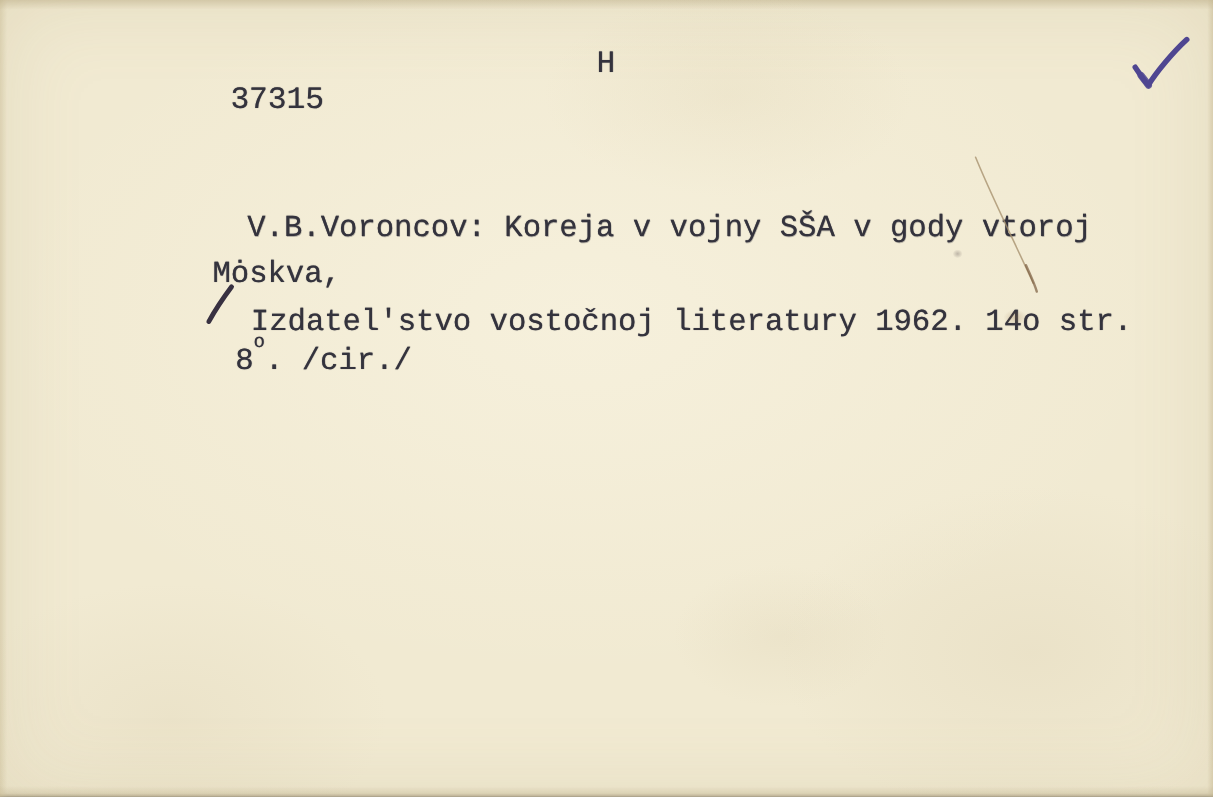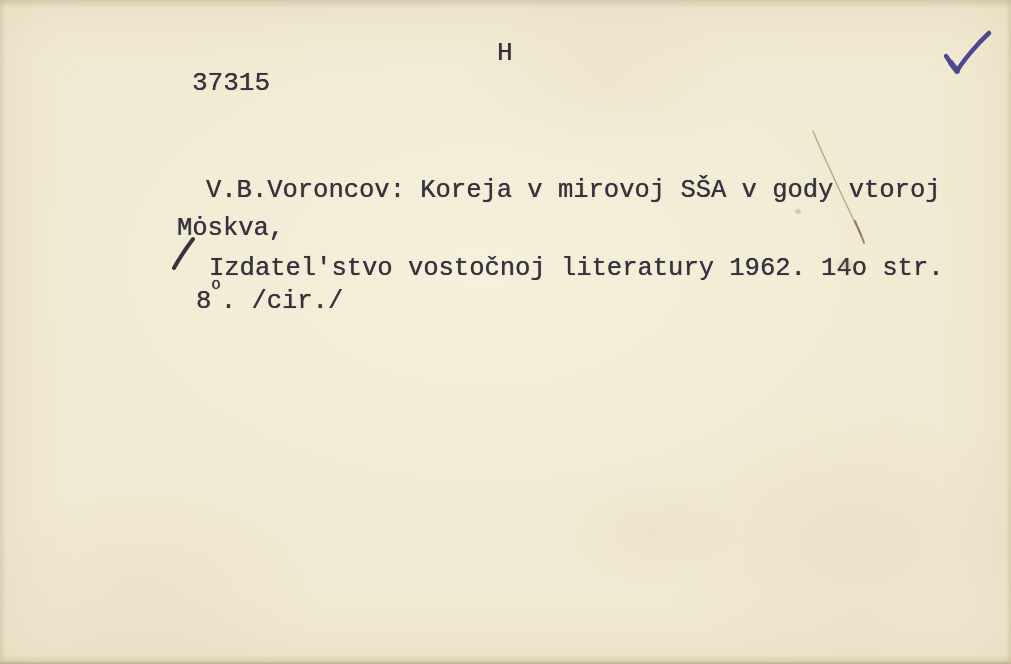--- a/index.html
+++ b/index.html
@@ -47,21 +47,21 @@
 </head>
 <body>
 
 <div class="card">
 
   <div class="tw num" style="left: 192px; top: 38px; color: rgb(52, 51, 61); margin-top: 32px;">37315</div>
 
   <div class="tw num" style="left: 497px; top: 40px; color: rgb(52, 51, 61);">H</div>
 
 
-  <div class="tw" style="left: 206px; top: 178px; color: rgb(52, 51, 61);">V.B.Voroncov: Koreja v mirovoj SŠA v gody vtoroj</div>
+  <div class="tw" style="left: 206px; top: 178px; color: rgb(52, 51, 61);">V.B.Voroncov: Koreja v vojny SŠA v gody vtoroj</div>
 
 
   <div class="tw" style="left: 177px; top: 216px; color: rgb(52, 51, 61);">Mȯskva,</div>
 
   <div class="tw" style="left: 209px; top: 256px; color: rgb(52, 51, 61);">Izdatel'stvo vostočnoj literatury 1962. 14o str.</div>
 
   <div class="tw" style="left: 196px; top: 281px; color: rgb(52, 51, 61);"><span>8</span><sup class="deg">o</sup><span>. /cir./</span></div>
 
   <div class="stain stain-a"></div>
   <div class="stain stain-b"></div>

